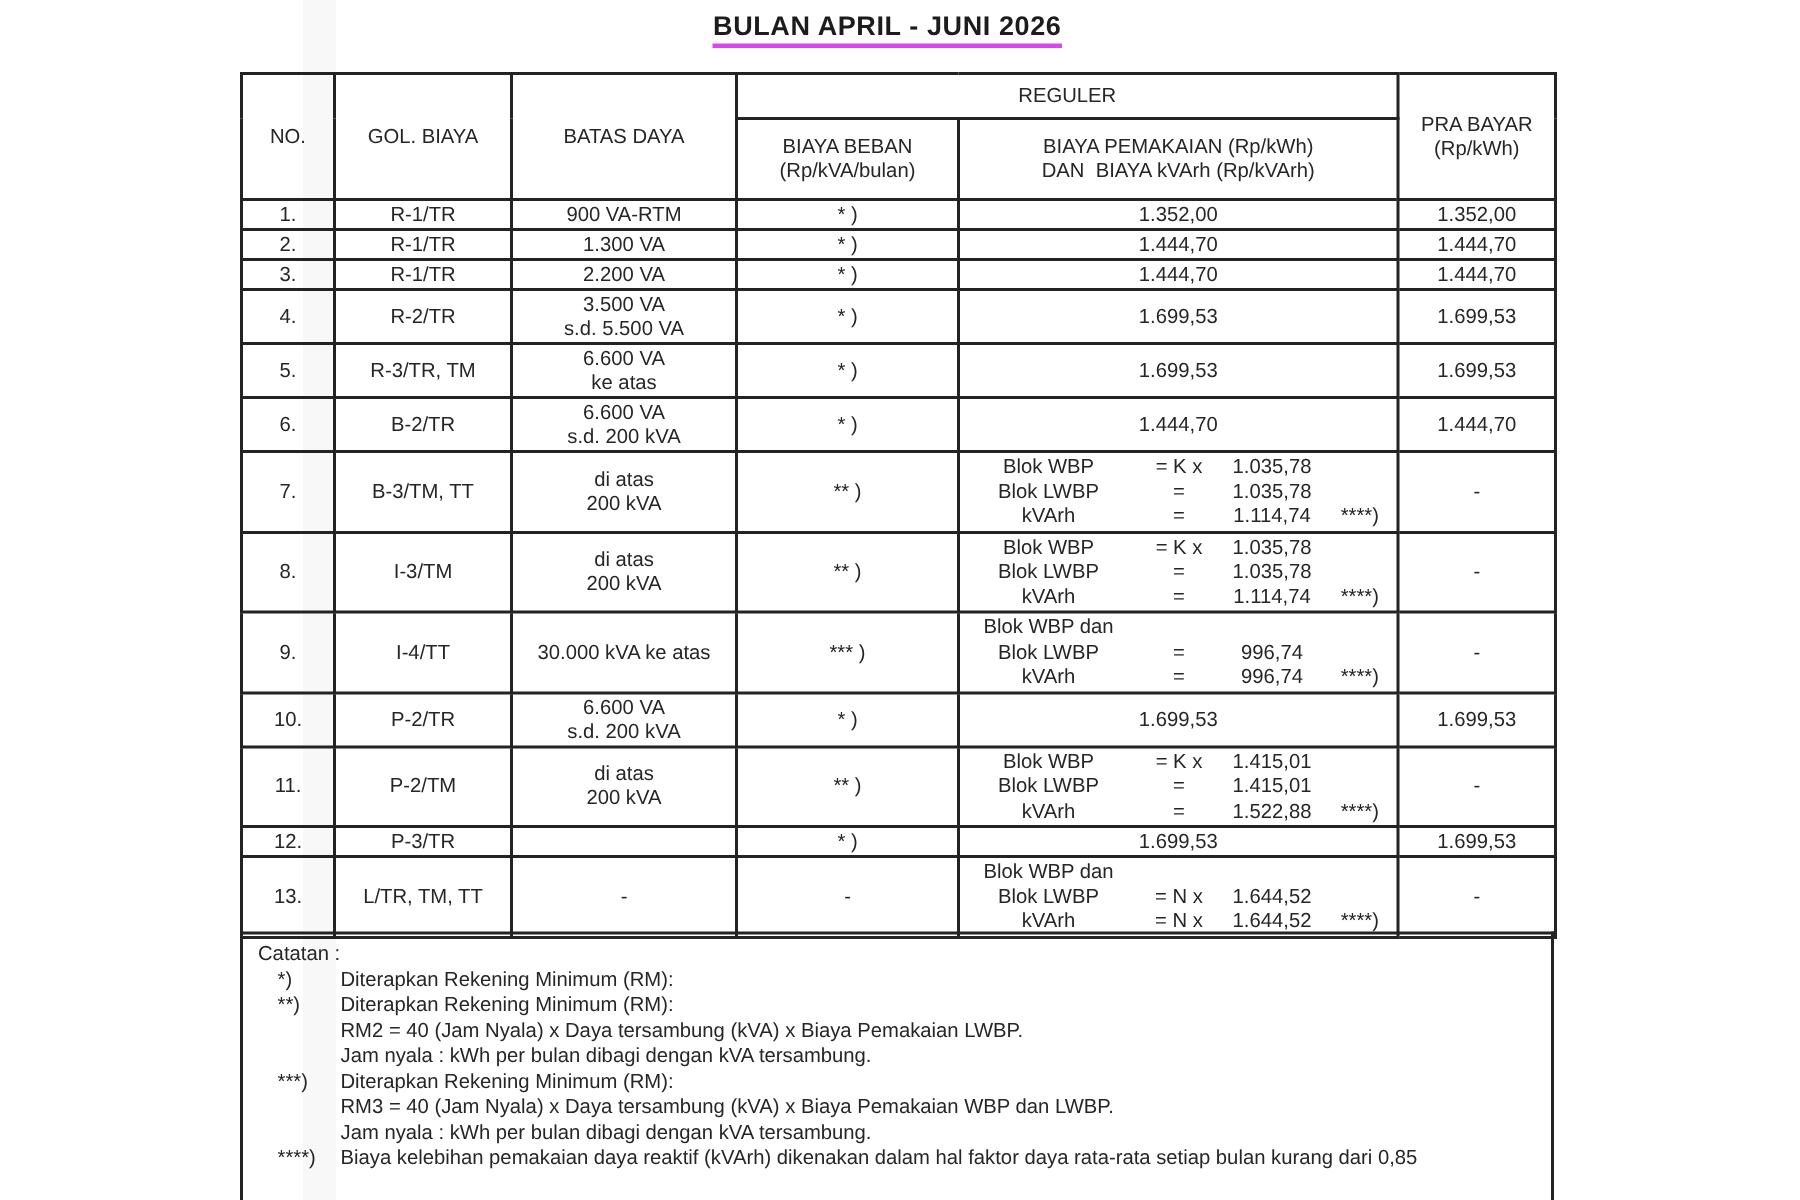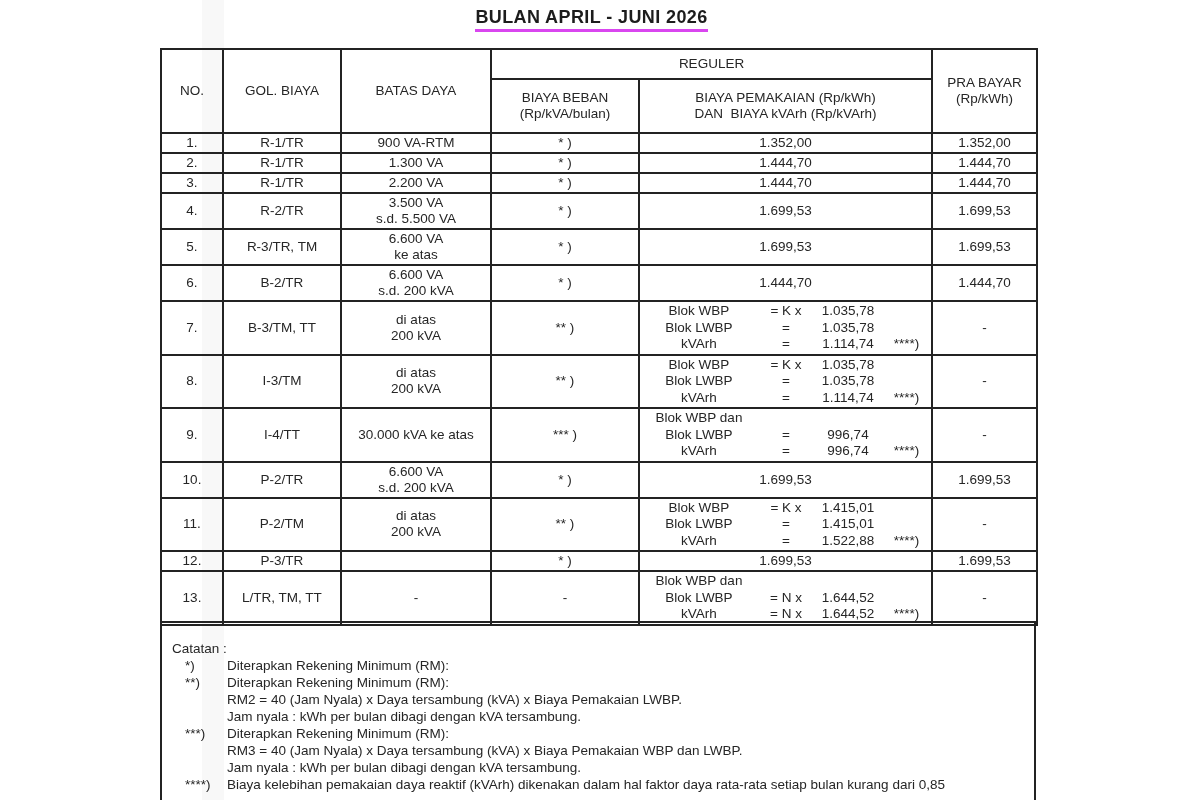--- a/index.html
+++ b/index.html
@@ -33,21 +33,21 @@
   tbody tr.r1 { height:19px; }
   tbody tr.r2 { height:35px; }
   tbody tr.r3 { height:52px; }
   td.blok-cell { text-align:left; padding:2px 4px 2px 7px;border-radius:16px; }
   .blok-line { display:grid; grid-template-columns:110px 64px 60px auto; line-height:16.5px; }
   .blok-line .val { text-align:center; }
   .blok-line .sfx { padding-left:8px; white-space:nowrap; }
   .notes {
     position:absolute; left:160px; top:621px; width:876px; height:179px;
     box-sizing:border-box; border:2px solid #232323; border-bottom:none;
-    overflow:hidden; font-size:13.5px; line-height:17px; padding:17px 6px 0 10px;
+    overflow:hidden; font-size:13.5px; line-height:17px; padding:4px 6px 0 10px;
     color:#262626;
   }
   .note-item { display:flex; align-items:flex-start; }
   .note-marker { flex:0 0 32px; margin-left:13px; white-space:nowrap; }
   .note-lines { margin-left:10px; flex:1; }
 </style>
 </head>
 <body>
 
 <div class="scan-band"></div>

